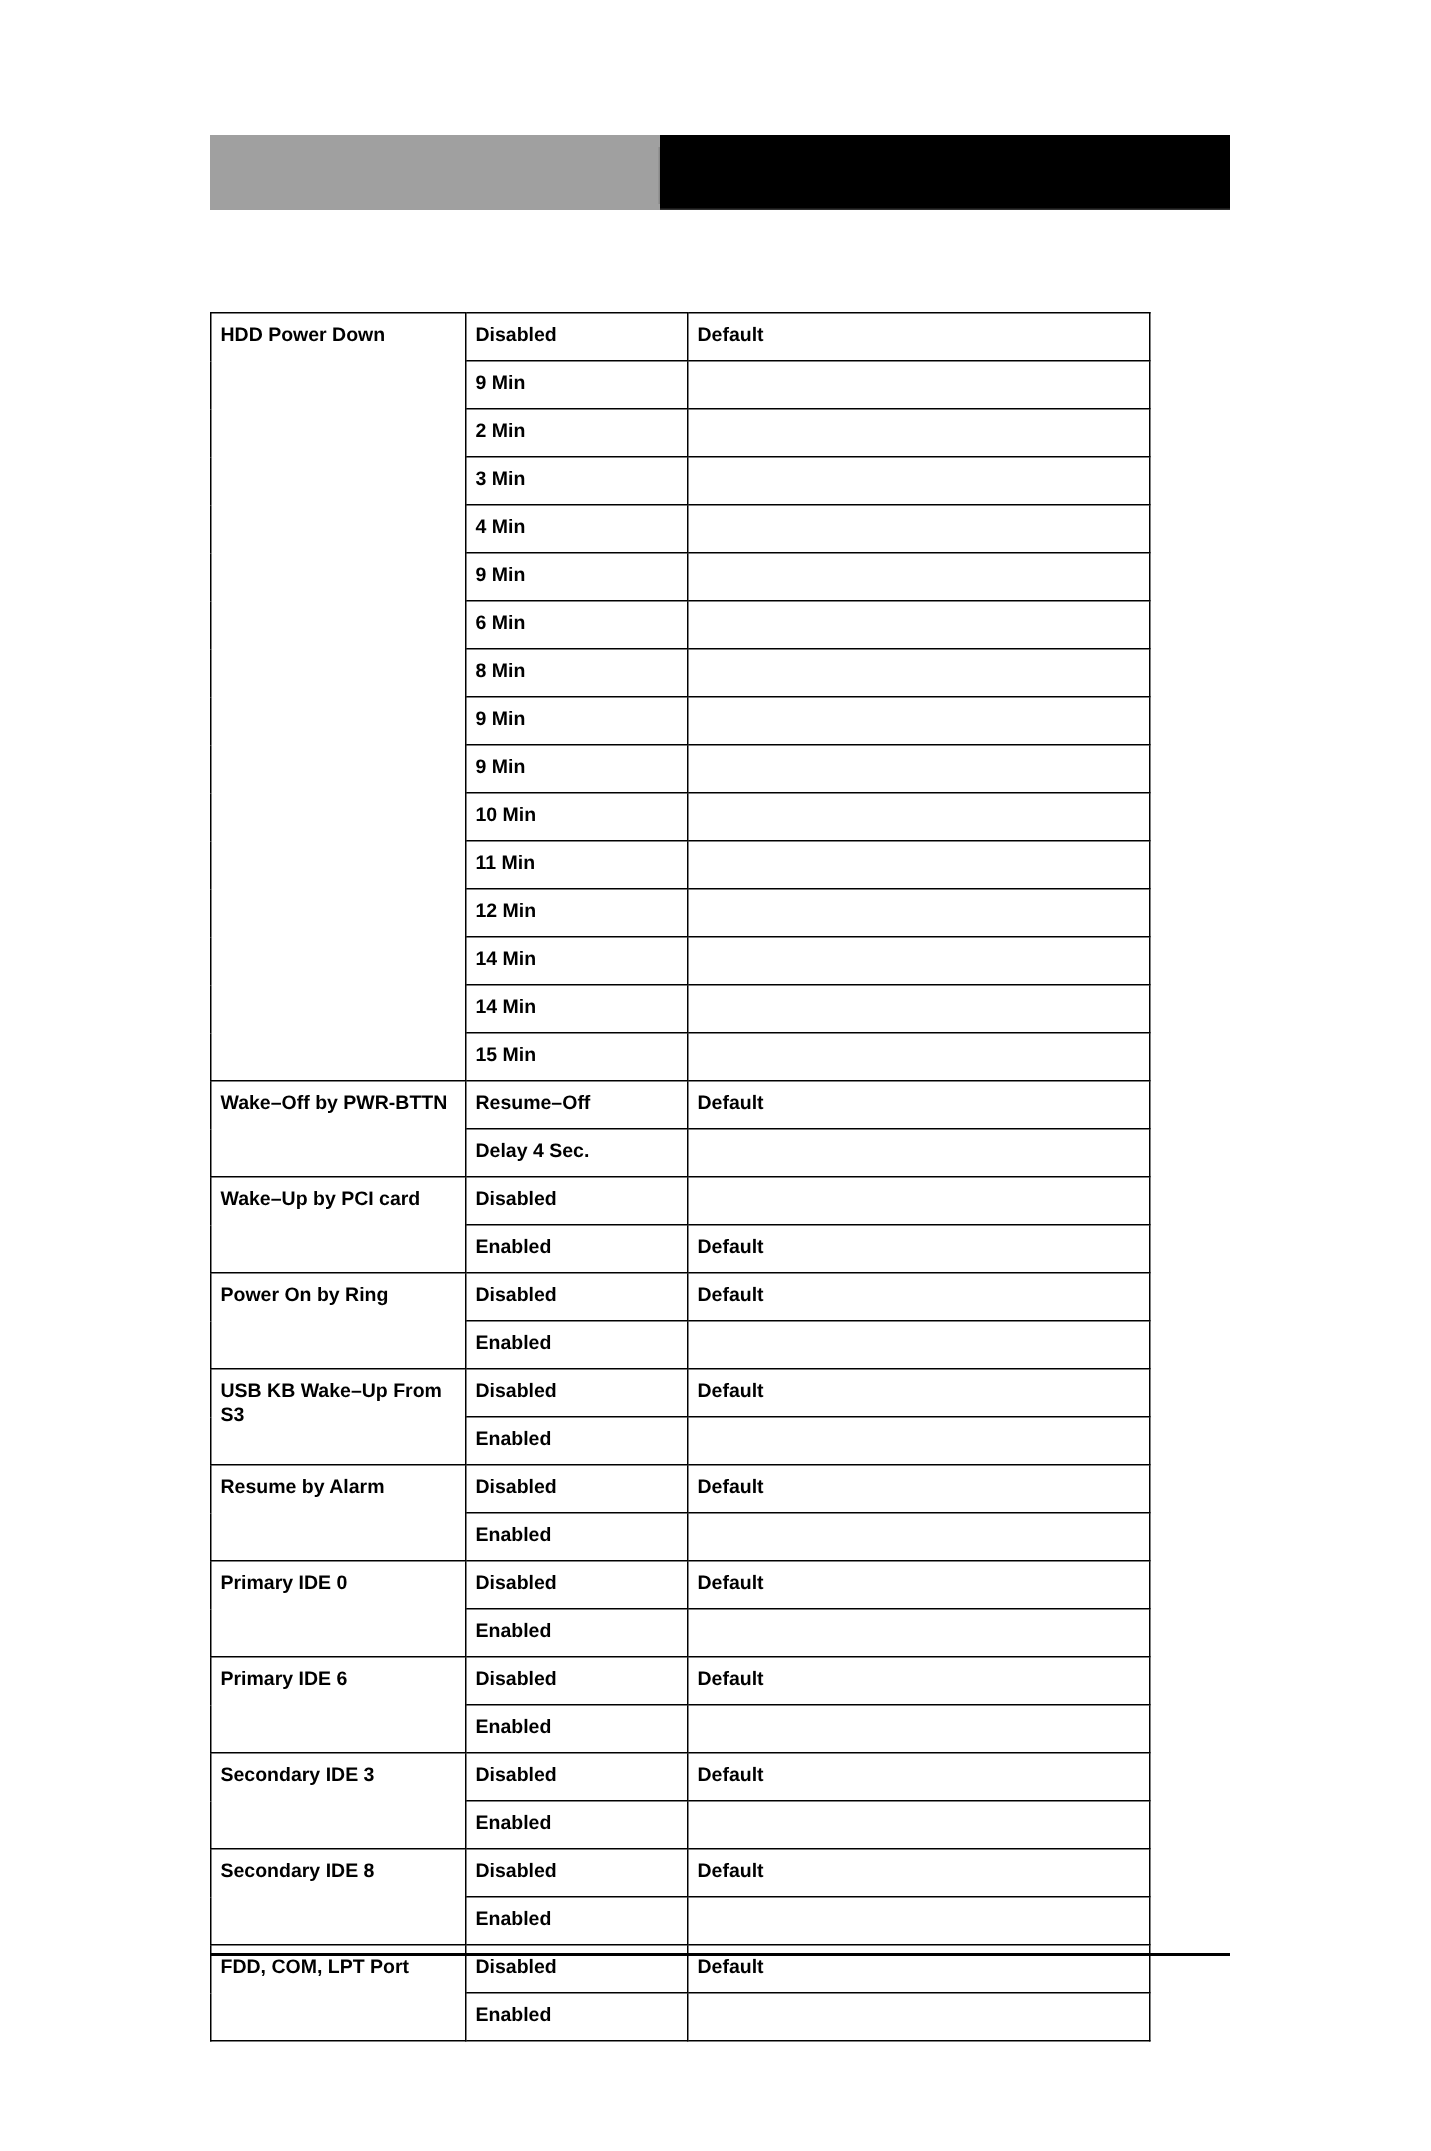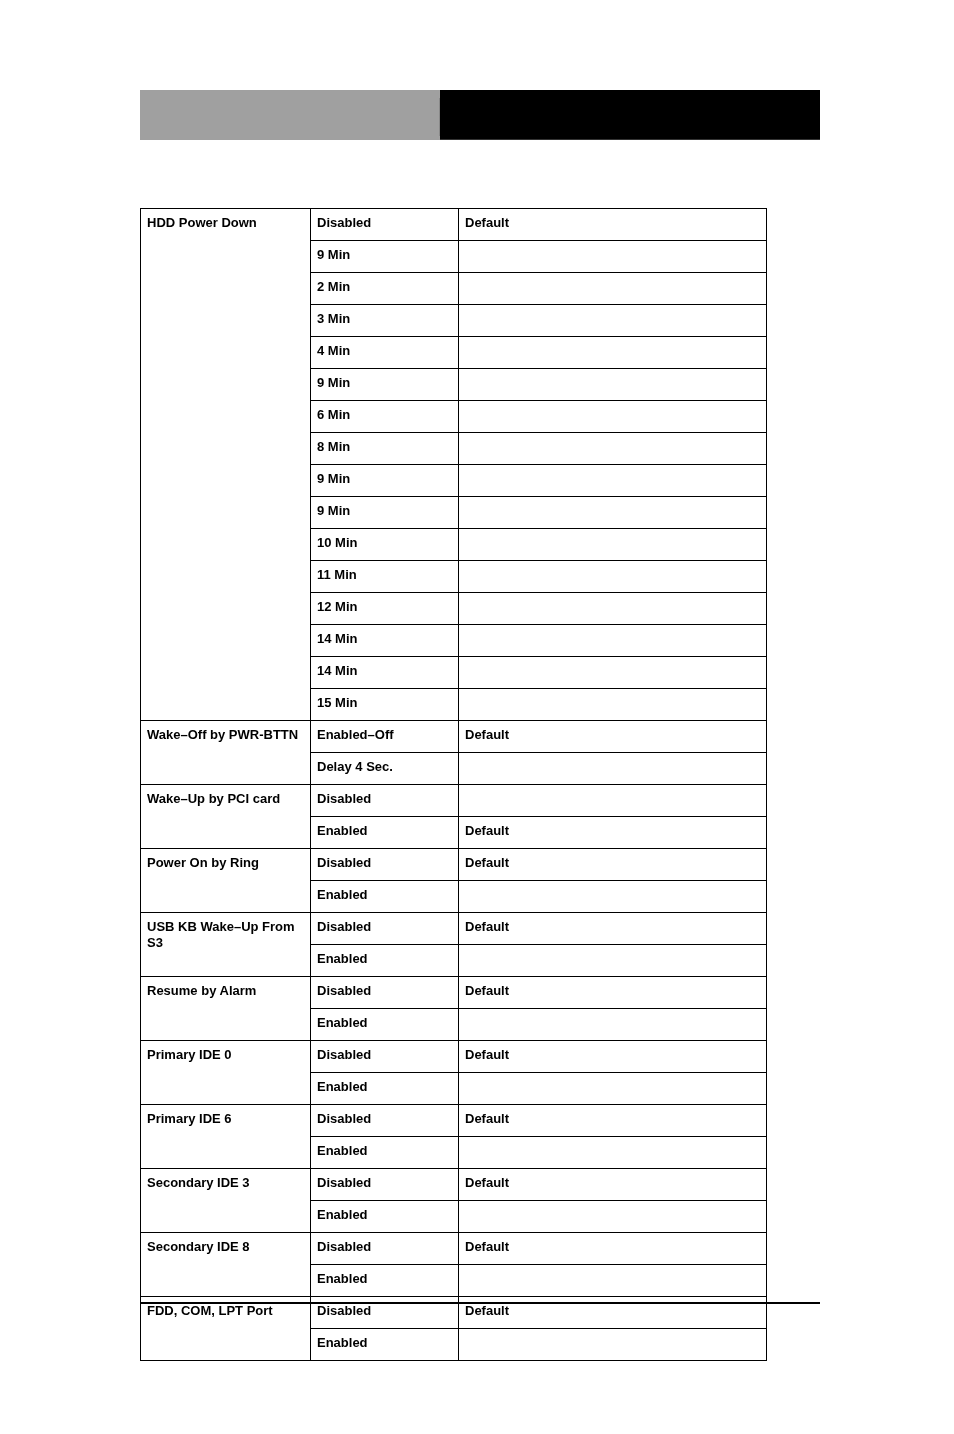--- a/index.html
+++ b/index.html
@@ -160,21 +160,21 @@
           <tr>
             <td>14 Min</td>
             <td></td>
           </tr>
           <tr>
             <td>15 Min</td>
             <td></td>
           </tr>
           <tr>
             <td rowspan="2">Wake–Off by PWR-BTTN</td>
-            <td>Enabled–Off</td>
+            <td>Resume–Off</td>
             <td>Default</td>
           </tr>
           <tr>
             <td>Delay 4 Sec.</td>
             <td></td>
           </tr>
           <tr>
             <td rowspan="2">Wake–Up by PCI card</td>
             <td>Disabled</td>
             <td></td>

